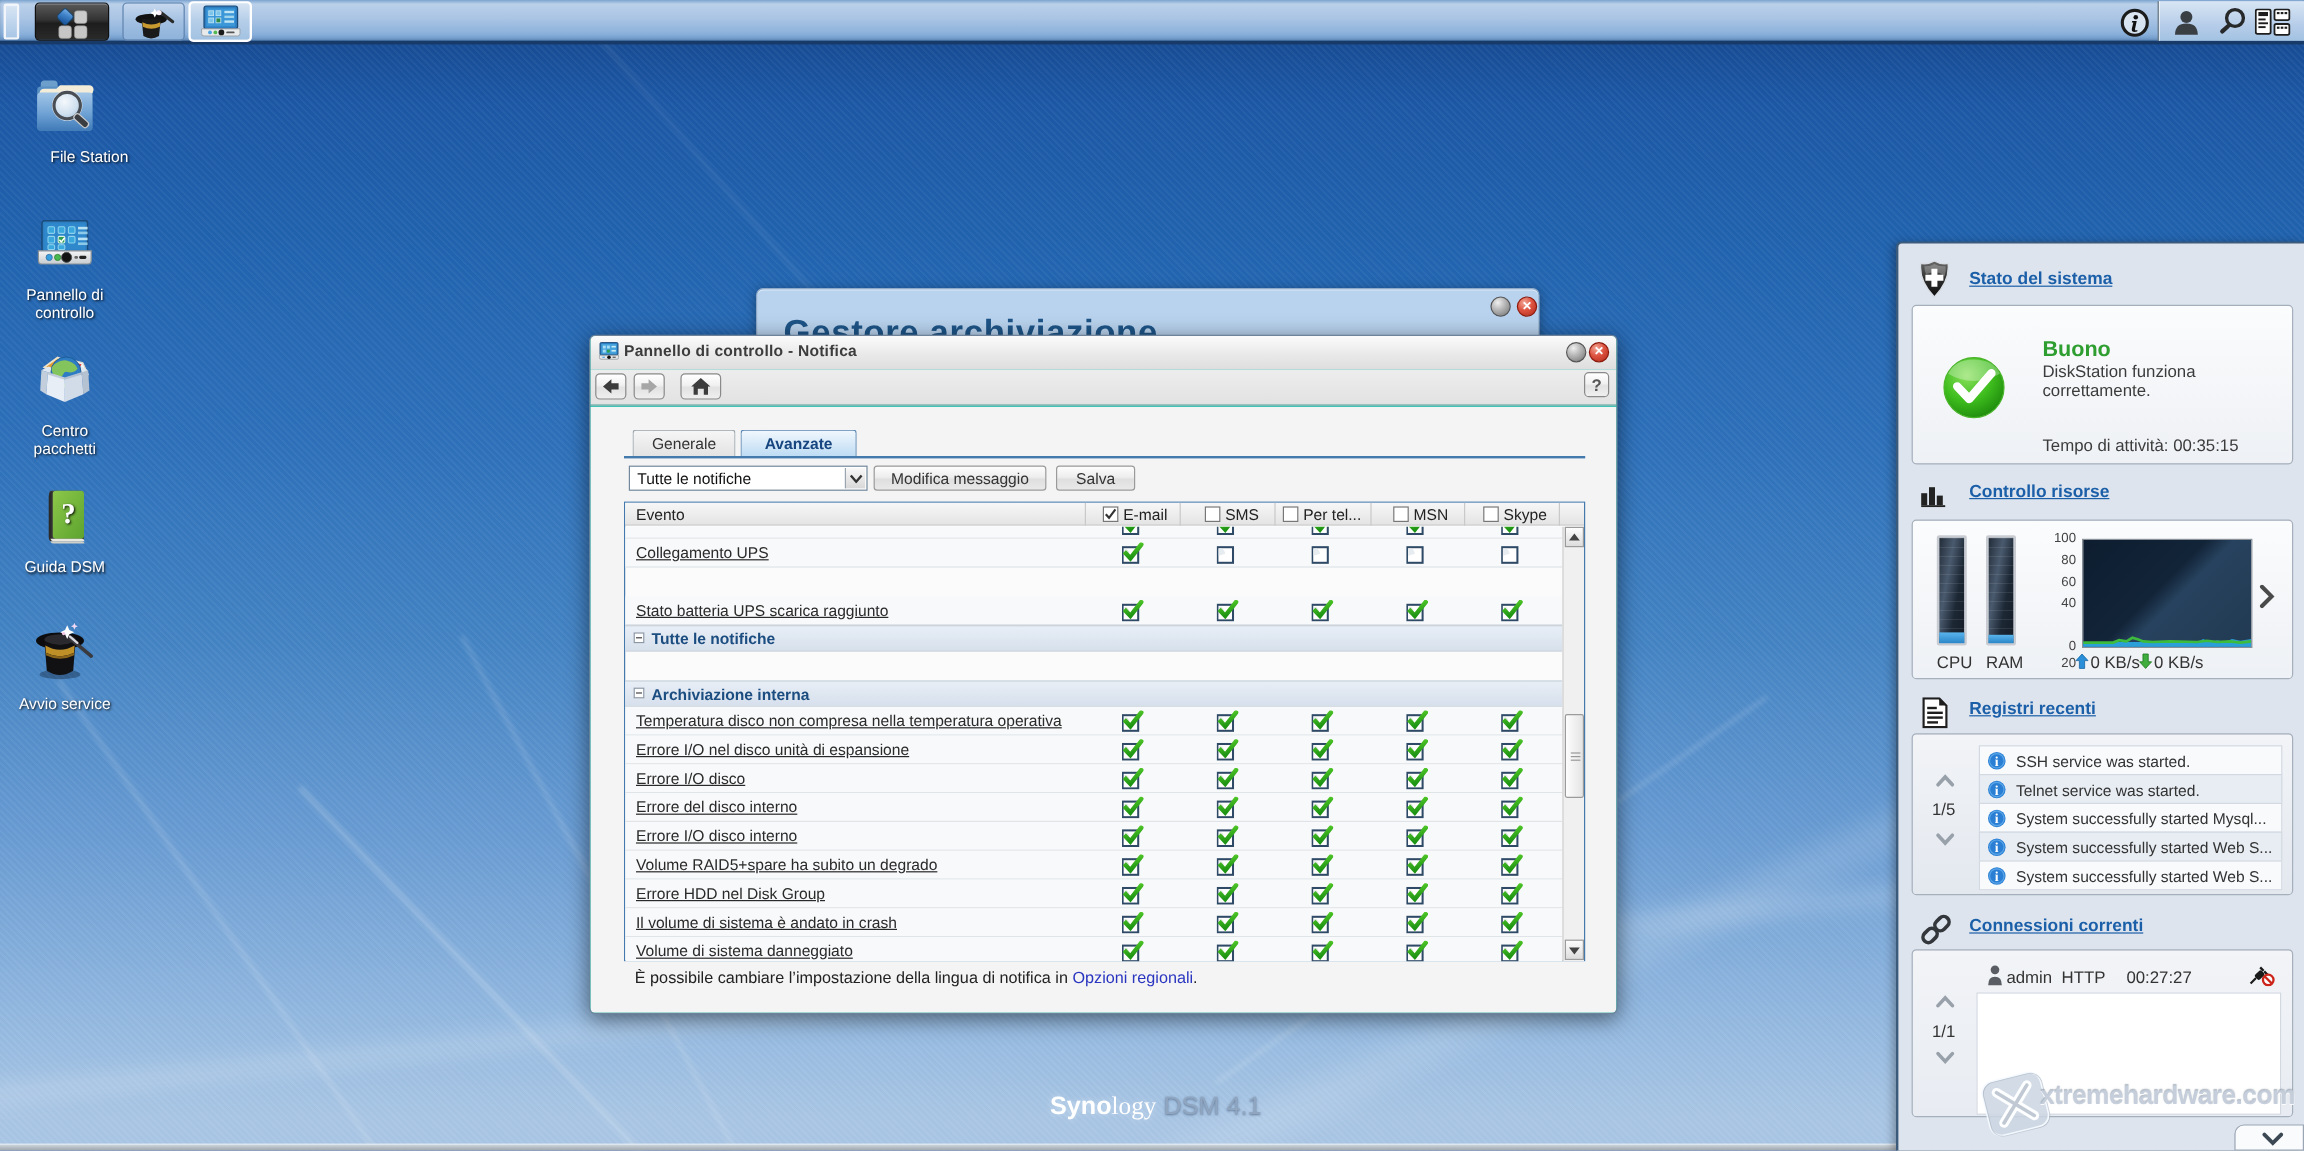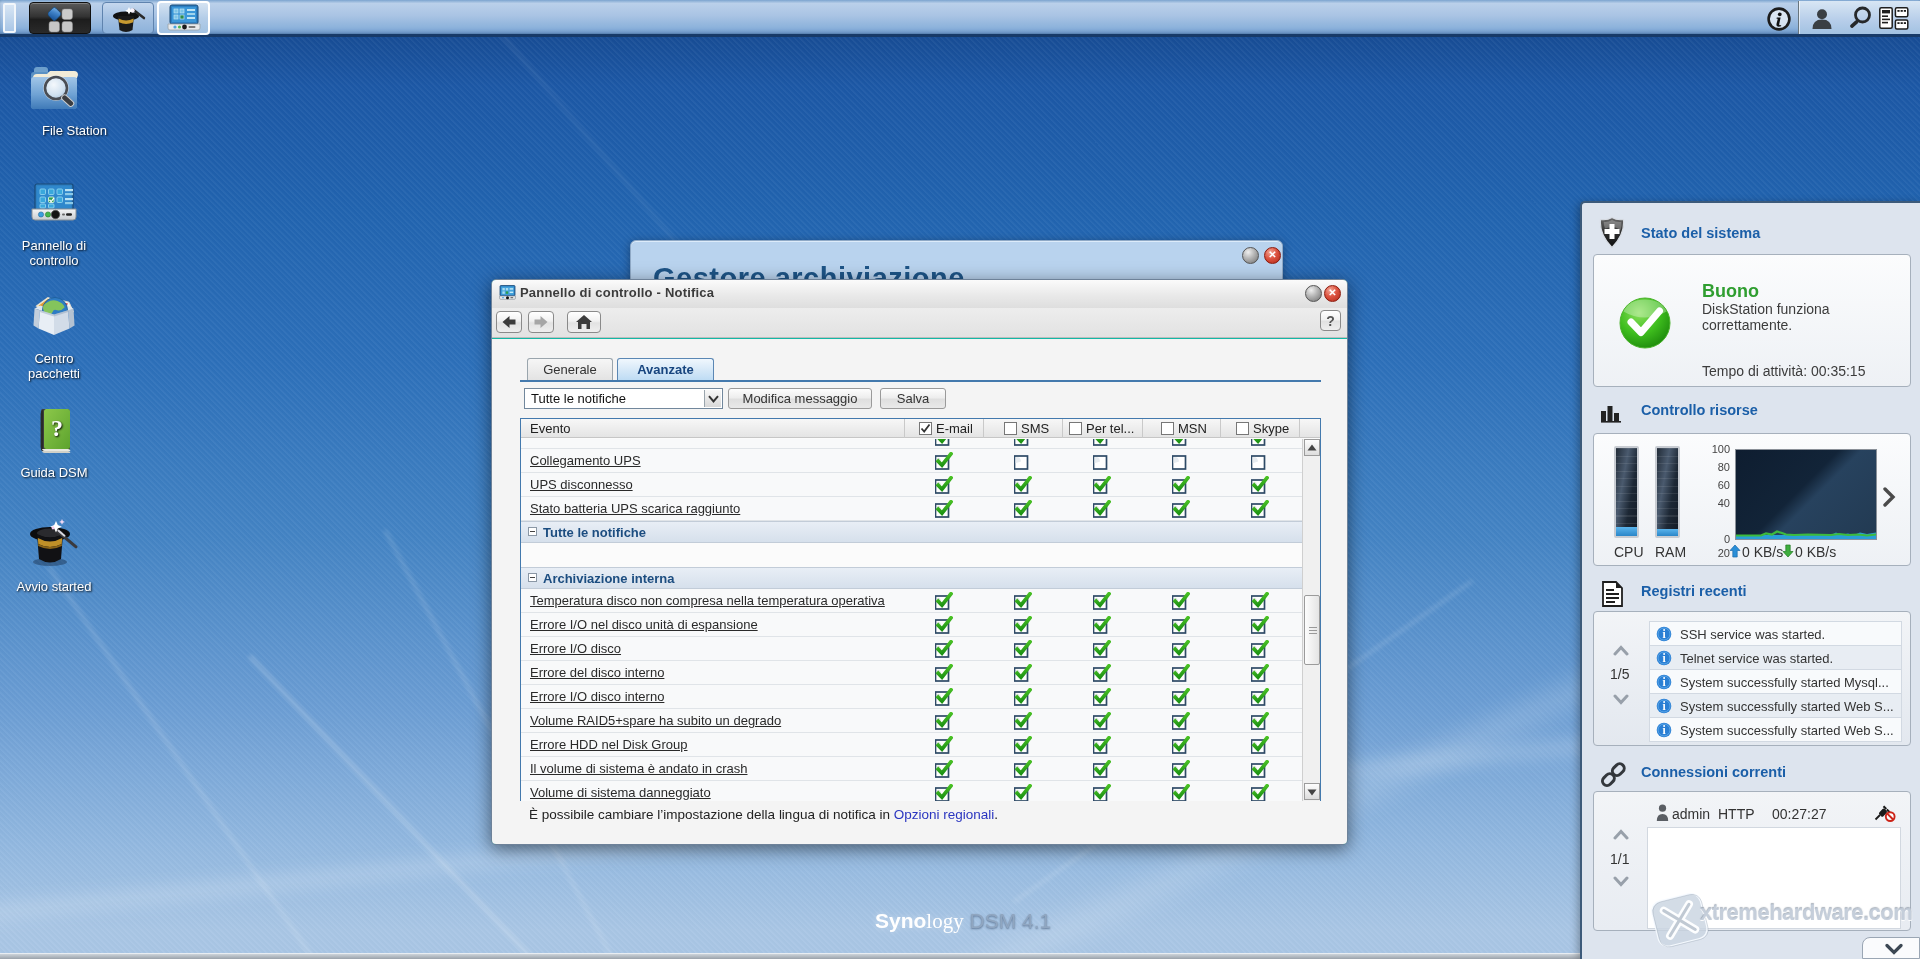--- a/index.html
+++ b/index.html
@@ -87,21 +87,21 @@
 .sbtn { position:absolute; left:1px; width:16px; height:17px; background:linear-gradient(180deg,#fdfdfd,#ddd); border:1px solid #9b9b9b; }
 #sthumb { position:absolute; left:1px; top:156px; width:16px; height:70px; background:linear-gradient(90deg,#fdfdfd,#e4e4e4); border:1px solid #9b9b9b; border-radius:2px; }
 
 #fg-note { position:absolute; left:37px; top:527px; font-size:13.5px; color:#222; }
 #fg-note a { color:#2a35c0; text-decoration:none; }
 
 
 #sidebar { position:absolute; left:1580px; top:201px; width:340px; height:758px; z-index:9;
   background:#dde4ee; border:2px solid #3c5a7a; border-right:none; border-bottom:none; border-radius:5px 0 0 0;
   box-shadow:-2px 2px 8px rgba(0,0,0,.3); }
-.sb-h { position:absolute; left:59px; font-size:14.5px; font-weight:bold; color:#1b5fa8; }
+.sb-h { position:absolute; left:59px; font-size:14.5px; font-weight:bold; color:#1b5fa8;text-decoration:underline; }
 .sb-box { position:absolute; left:11px; width:318px; background:linear-gradient(180deg,#fbfcfd,#eef1f5); border:1px solid #a6b0bc; border-radius:4px; }
 .gauge { position:absolute; top:12px; width:25px; height:92px; border:2px solid #c8ccd2; border-radius:2px;
   background:repeating-linear-gradient(180deg, rgba(255,255,255,0.09) 0 1px, transparent 1px 7.5px),
   linear-gradient(100deg,#222c38 0%,#4a5a6e 35%,#1d2835 65%,#131b26 100%); }
 .gfill { position:absolute; left:0; bottom:0; width:100%; background:linear-gradient(180deg,#5ab4ec,#2a86c8); }
 .ylab { position:absolute; left:106px; width:30px; text-align:right; font-size:11px; color:#444; }
 #graph { position:absolute; left:141px; top:15px; width:142px; height:91px; border:1px solid #8a9098;
   background:linear-gradient(135deg,#0e1d30 0%,#122438 45%,#27425e 55%,#223a52 100%); }
 #graph svg { position:absolute; left:0; top:0; }
 .lrow { position:absolute; left:55px; width:253px; height:25px; border:1px solid #d2d9e2; font-size:13px; color:#333; }
@@ -223,21 +223,21 @@
     <ellipse cx="24" cy="15" rx="13" ry="4.4" fill="#2a2a2e"></ellipse>
     <path d="M11 16 L13 41 Q24 48 35 41 L37 16 Q24 23 11 16 Z" fill="#111114"></path>
     <path d="M11.8 20 Q24 27 36.2 20 L35.7 26 Q24 32 12.3 26 Z" fill="#c09028"></path>
     <path d="M12 26 Q24 32 36 26 L35.8 28 Q24 34 12.2 28 Z" fill="#8a6418"></path>
     <rect x="30" y="14" width="26" height="3" rx="1.5" fill="#3a3a3e" transform="rotate(40 34 16)"></rect>
     <rect x="29.5" y="13.4" width="10" height="2" rx="1" fill="#d8d8e0" transform="rotate(40 34 16)"></rect>
     <path d="M30 3 l1.8 4 4 1.8 -4 1.8 -1.8 4 -1.8 -4 -4 -1.8 4 -1.8 Z" fill="#fff"></path>
     <path d="M36 1 l0.9 2 2 0.9 -2 0.9 -0.9 2 -0.9 -2 -2 -0.9 2 -0.9 Z" fill="#f0d8f4"></path>
     <circle cx="27" cy="10" r="1.4" fill="#f8c8e8"></circle>
   </svg>
-  <div style="margin-top:9px;">Avvio started</div>
+  <div style="margin-top:9px;">Avvio service</div>
 </div>
 <div id="syn-logo"><b style="font-family:'Liberation Sans',sans-serif;">Syno</b><span style="font-family:'Liberation Serif',serif;">logy</span> <span style="color:#90a6c0; text-shadow:0 1px 2px rgba(40,60,90,.6);">DSM 4.1</span></div>
 <div id="bottomstrip"></div>
 <div id="bgwin">
   <div class="btitle">Gestore archiviazione</div>
   <div class="sphere gray" style="left:611px; top:6px;"></div>
   <div class="sphere red" style="left:633px; top:6px;"></div>
 </div>
 <div id="fgwin">
   <div id="fg-titlebar">
@@ -358,38 +358,20 @@
           <svg class="chk" style="left:572px;">
             <use href="#uc"></use>
           </svg>
           <svg class="chk" style="left:651px;">
             <use href="#uc"></use>
           </svg>
           <svg class="chk" style="left:730px;">
             <use href="#uc"></use>
           </svg>
       </div>
-      <div class="trow" style="top:34px;">
-          <div class="lab">UPS disconnesso</div>
-        <svg class="chk" style="left:414px;">
-            <use href="#gc"></use>
-          </svg>
-          <svg class="chk" style="left:493px;">
-            <use href="#gc"></use>
-          </svg>
-          <svg class="chk" style="left:572px;">
-            <use href="#gc"></use>
-          </svg>
-          <svg class="chk" style="left:651px;">
-            <use href="#gc"></use>
-          </svg>
-          <svg class="chk" style="left:730px;">
-            <use href="#gc"></use>
-          </svg>
-      </div>
       <div class="trow" style="top:58px;">
           <div class="lab">Stato batteria UPS scarica raggiunto</div>
         <svg class="chk" style="left:414px;">
             <use href="#gc"></use>
           </svg>
           <svg class="chk" style="left:493px;">
             <use href="#gc"></use>
           </svg>
           <svg class="chk" style="left:572px;">
             <use href="#gc"></use>

